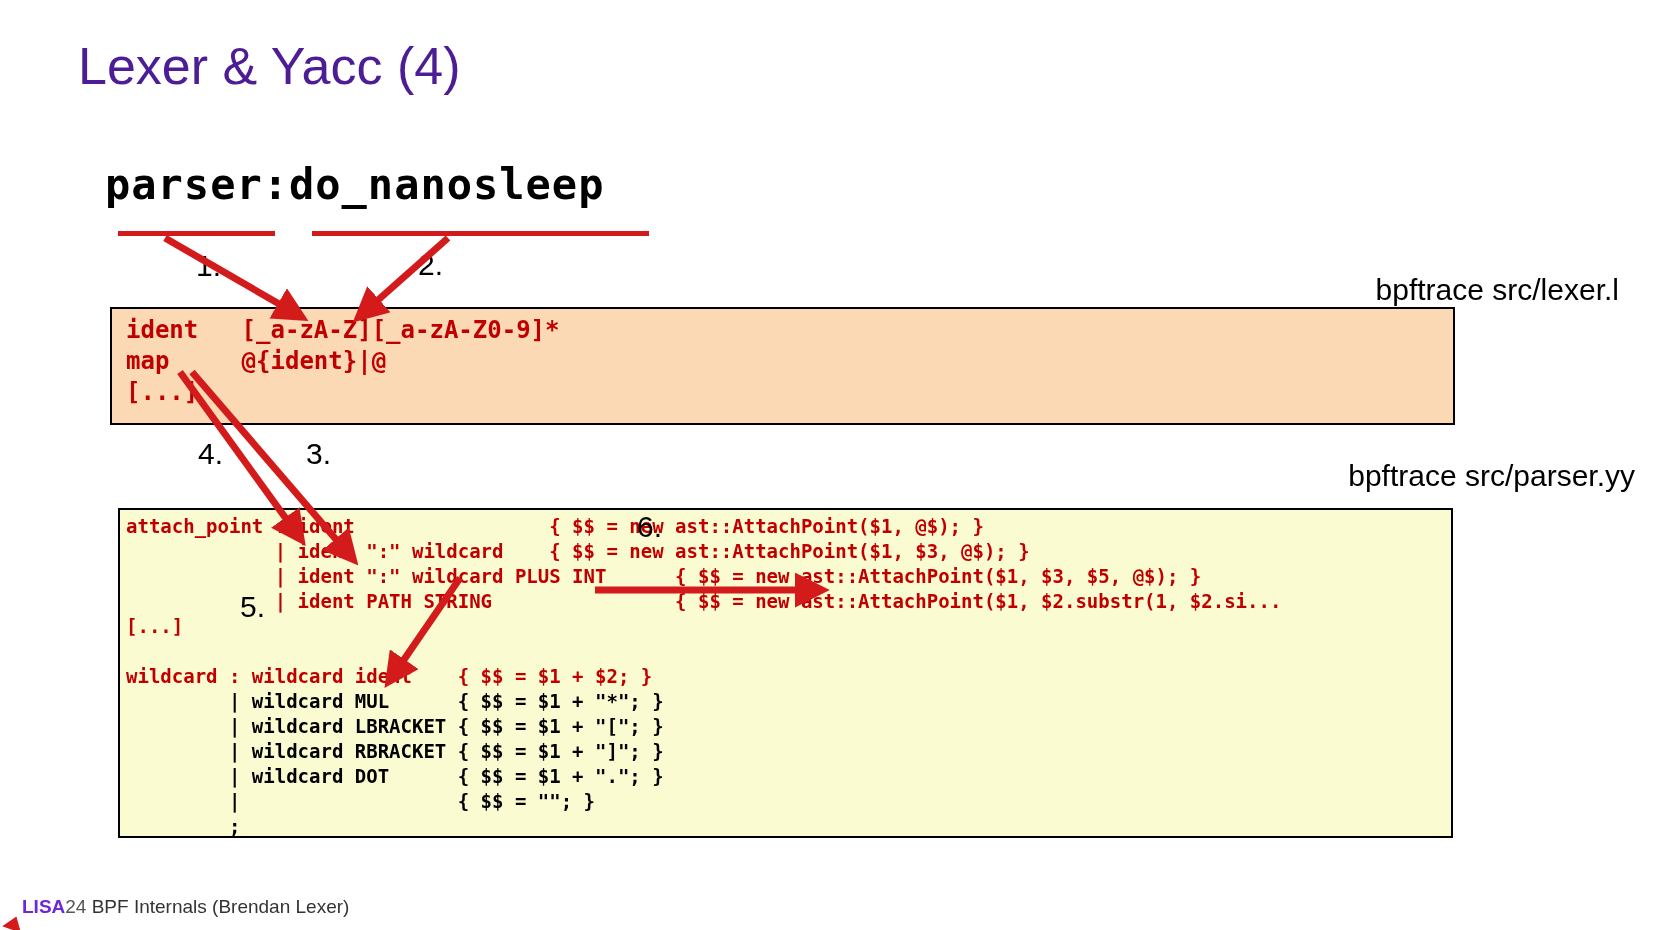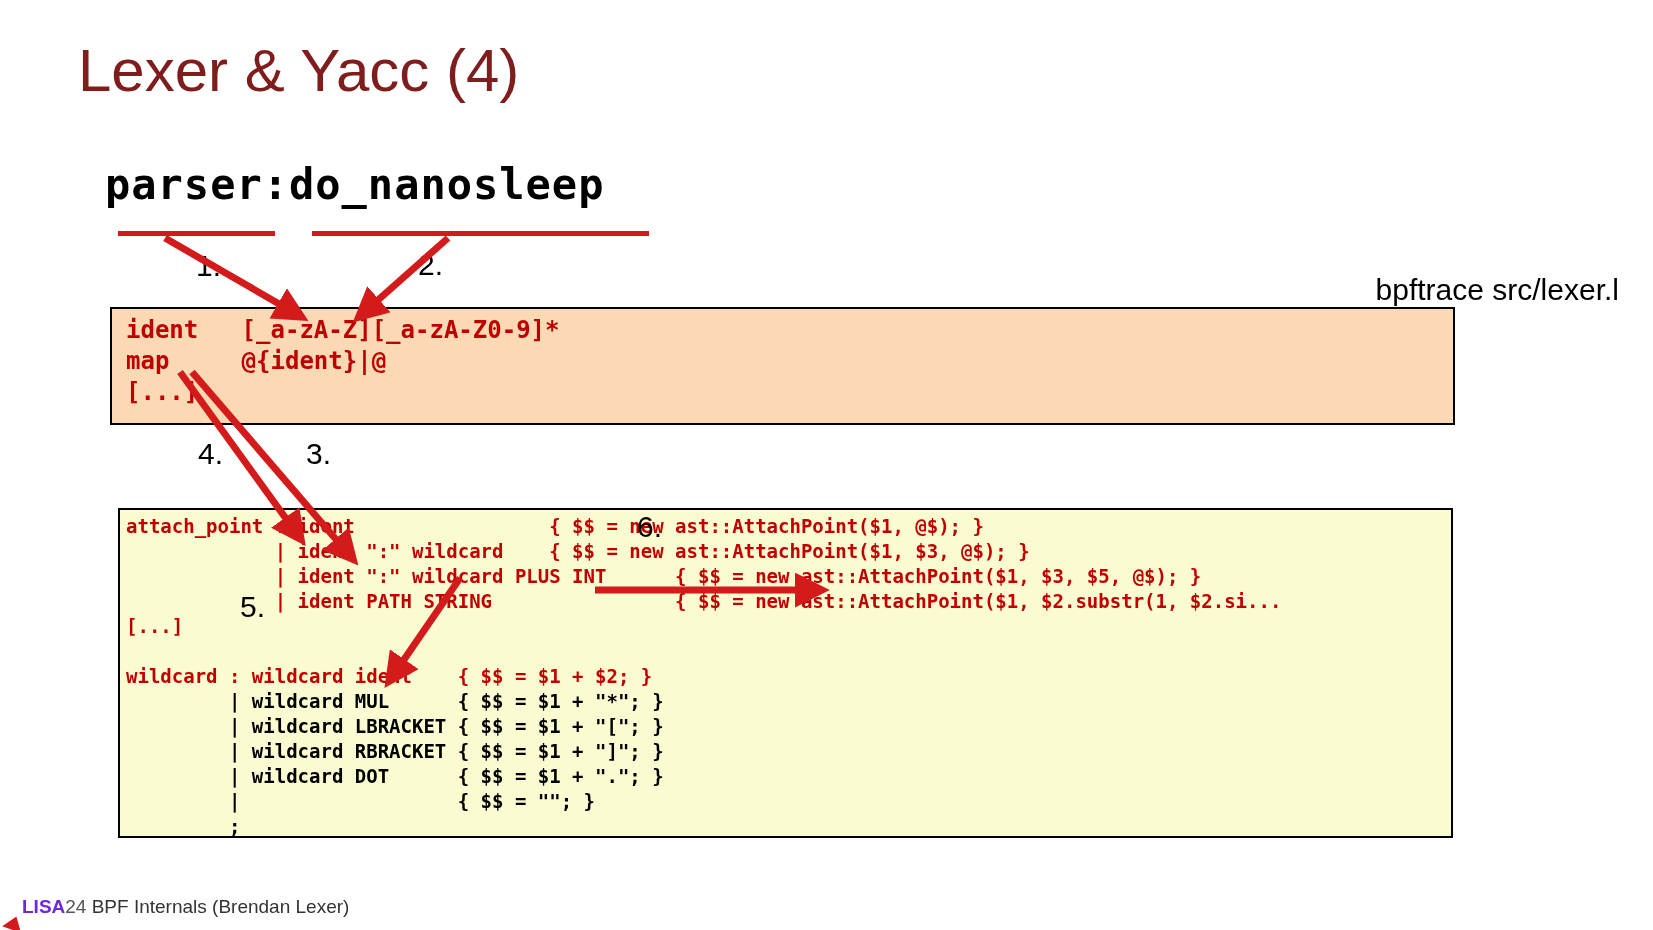--- a/index.html
+++ b/index.html
@@ -19,22 +19,22 @@
     position: absolute;
     left: 0; top: 0;
     width: 1653px;
     height: 930px;
   }
 
   .title {
     position: absolute;
     left: 78px;
     top: 36px;
-    font-size: 60px;
-    color: #7f1d1d;
+    font-size: 52px;
+    color: #4c1d95;
     font-family: "Liberation Sans", sans-serif;
     font-weight: 400;
     letter-spacing: 0px;
     white-space: nowrap;
   }
 
   .probe {
     position: absolute;
     left: 105px;
     top: 160px;
@@ -162,20 +162,21 @@
 <div id="slide">
 
   <div class="title">Lexer &amp; Yacc (4)</div>
 
   <div class="probe">parser:do_nanosleep</div>
 
   <div class="underline" id="ul-1"></div>
   <div class="underline" id="ul-2"></div>
 
   <div class="filelabel" id="lexer-label">bpftrace src/lexer.l</div>
+  <div class="filelabel" id="parser-label">bpftrace src/parser.yy</div>
 
   <div class="codebox" id="lexer-box">
     <pre class="code" id="lexer-code">ident   [_a-zA-Z][_a-zA-Z0-9]*
 map     @{ident}|@
 [...]</pre>
   </div>
 
   <div class="codebox" id="parser-box">
     <pre class="code" id="parser-code"><span class="redtxt">attach_point : ident                 { $$ = new ast::AttachPoint($1, @$); }</span>
 <span class="redtxt">             | ident ":" wildcard    { $$ = new ast::AttachPoint($1, $3, @$); }</span>

